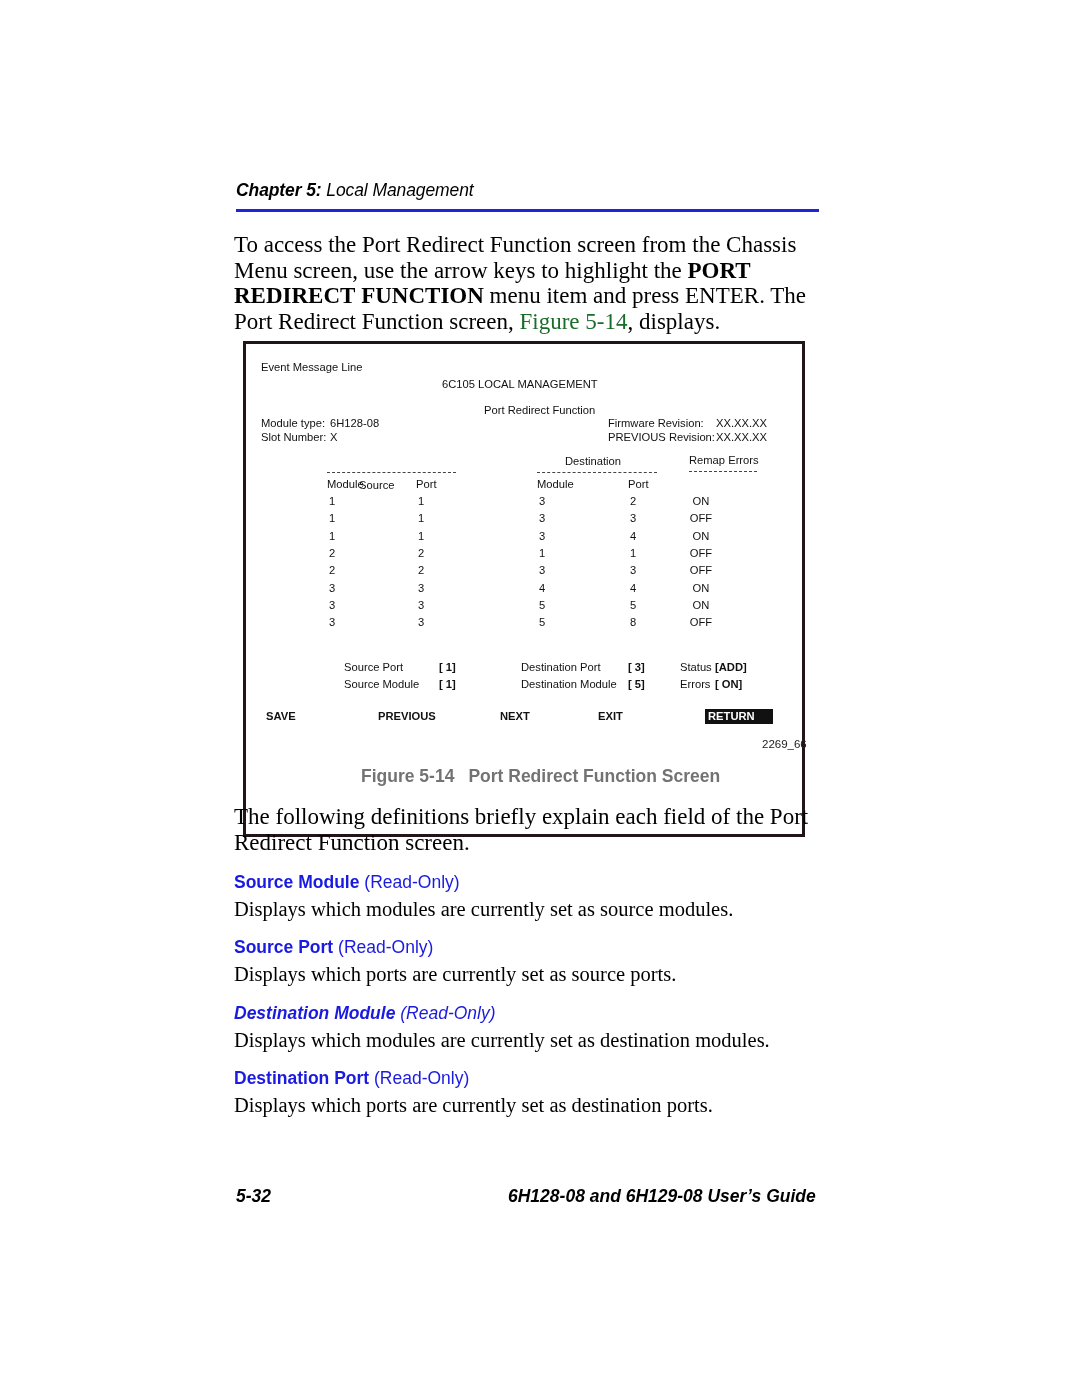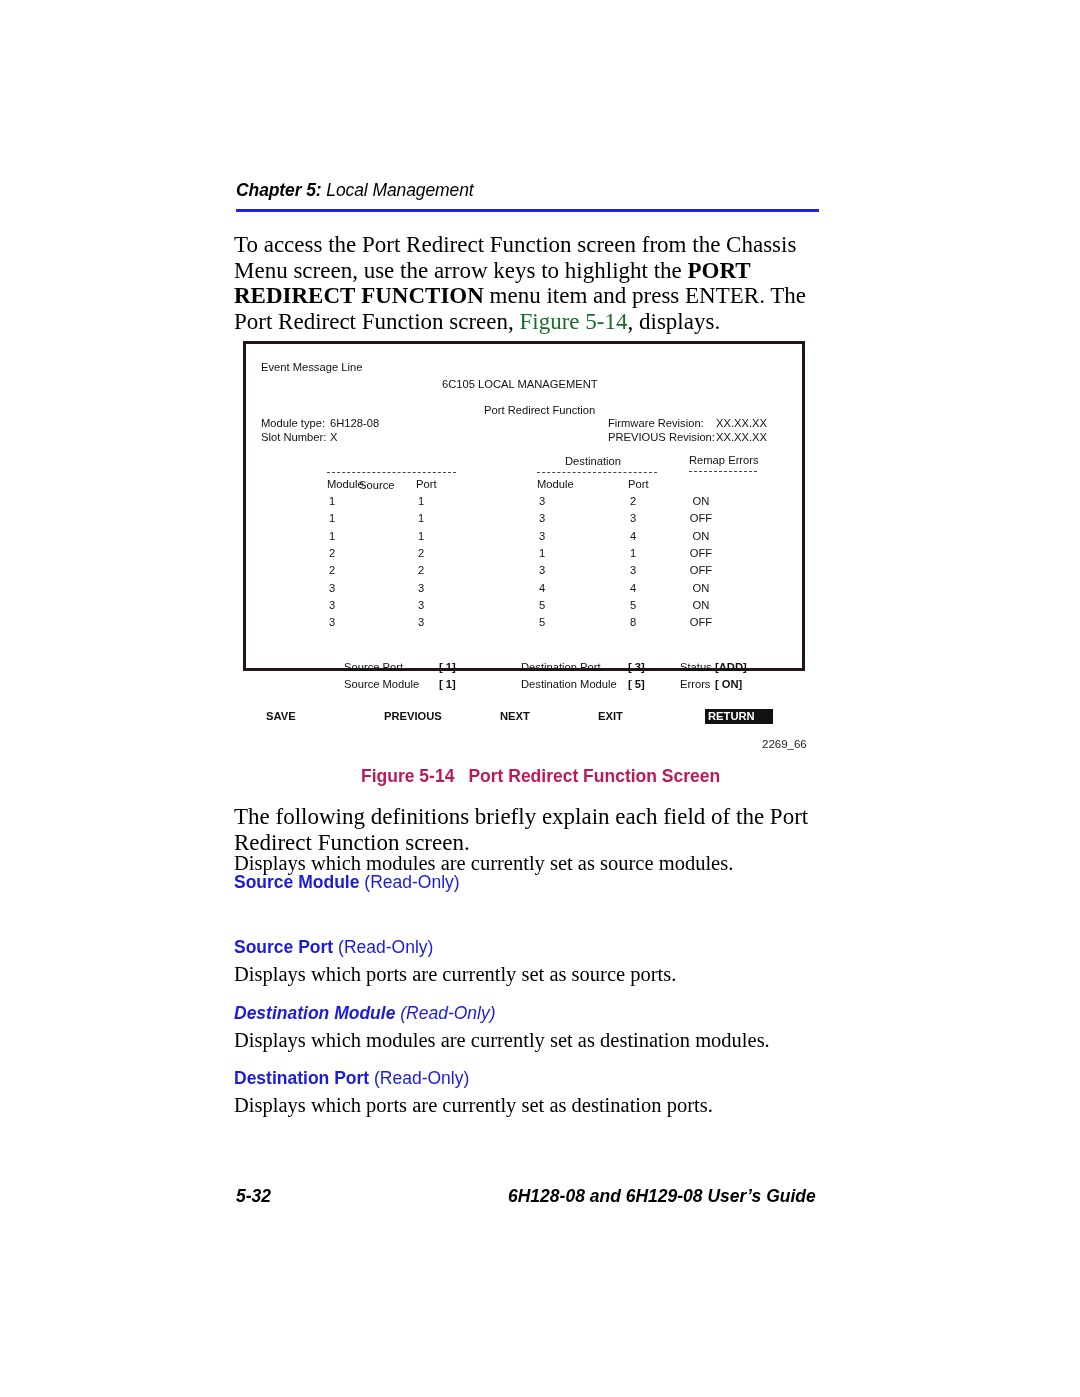--- a/index.html
+++ b/index.html
@@ -93,21 +93,21 @@
     line-height: 25.5px;
     white-space: nowrap;
   }
 
   
   .fig-frame {
     position: absolute;
     left: 243px;
     top: 341px;
     width: 562px;
-    height: 330px;
+    height: 496px;
     border: 3px solid #231417;
     background: #ffffff;
     box-sizing: border-box;
   }
   .scr {
     position: absolute;
     font-family: "Liberation Sans", sans-serif;
     font-size: 11.2px;
     color: #111;
     white-space: nowrap;
@@ -136,21 +136,21 @@
     color: #222;
   }
 
   .fig-caption {
     position: absolute;
     left: 361px;
     top: 766px;
     font-family: "Liberation Sans", sans-serif;
     font-weight: bold;
     font-size: 17.5px;
-    color: #be185d;
+    color: #737373;
     white-space: nowrap;
   }
   .fig-caption .cap-gap { display: inline-block; width: 14px; }
 
   
   .footer-left, .footer-center {
     position: absolute;
     font-family: "Liberation Sans", sans-serif;
     font-weight: bold;
     font-style: italic;
@@ -281,41 +281,41 @@
     <div class="scr" style="left:275px; top:334px;">Destination Module</div>
     <div class="scr scr-bold" style="left:382px; top:334px;">[  5]</div>
 
     <div class="scr" style="left:434px; top:317px;">Status</div>
     <div class="scr scr-bold" style="left:469px; top:317px;">[ADD]</div>
     <div class="scr" style="left:434px; top:334px;">Errors</div>
     <div class="scr scr-bold" style="left:469px; top:334px;">[ ON]</div>
 
     <div id="screen-buttons">
         <div class="scr scr-bold" style="left: 20px; top: 366px;">SAVE</div>
-        <div class="scr scr-bold" style="left: 118px; top: 366px; padding-left: 20px;">PREVIOUS</div>
+        <div class="scr scr-bold" style="left: 112px; top: 366px; padding-left: 20px;">PREVIOUS</div>
         <div class="scr scr-bold" style="left: 254px; top: 366px;">NEXT</div>
         <div class="scr scr-bold" style="left: 352px; top: 366px;">EXIT</div>
         <div class="scr scr-bold" style="left: 459px; top: 366px;"><span class="inv">RETURN</span></div>
       </div>
   </div>
 
   <div class="fig-id">2269_66</div>
 
   <div class="fig-caption">
     <span>Figure 5-14</span><span class="cap-gap"></span><span>Port Redirect Function Screen</span>
   </div>
 
   <div class="para" id="defs-intro">
     <span>The following definitions briefly explain each field of the Port Redirect</span>
     <span>Function screen.</span>
   </div>
 
   <div id="definitions-list">
       <div class="def-head" style="left: 234px; top: 872px;"><span class="dh-term">Source Module</span><span class="dh-note"> (Read-Only)</span></div>
-      <div class="def-body" style="left: 234px; top: 851px; text-align: center;">Displays which modules are currently set as source modules.</div>
+      <div class="def-body" style="left: 234px; top: 897px; text-align: center;">Displays which modules are currently set as source modules.</div>
       <div class="def-head" style="left: 234px; top: 937px;"><span class="dh-term">Source Port</span><span class="dh-note"> (Read-Only)</span></div>
       <div class="def-body" style="left: 234px; top: 962px;">Displays which ports are currently set as source ports.</div>
       <div class="def-head" style="left: 234px; top: 1003px; font-style: italic;"><span class="dh-term">Destination Module</span><span class="dh-note"> (Read-Only)</span></div>
       <div class="def-body" style="left: 234px; top: 1028px;">Displays which modules are currently set as destination modules.</div>
       <div class="def-head" style="left: 234px; top: 1068px;"><span class="dh-term">Destination Port</span><span class="dh-note"> (Read-Only)</span></div>
       <div class="def-body" style="left: 234px; top: 1093px;">Displays which ports are currently set as destination ports.</div>
     </div>
 
   <div class="footer-left">5-32</div>
   <div class="footer-center">6H128-08 and 6H129-08 User’s Guide</div>

